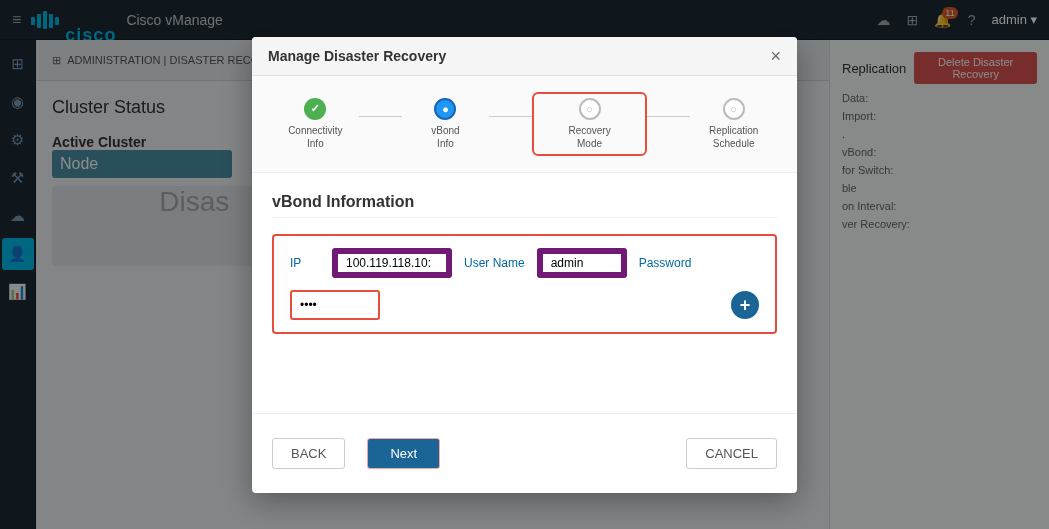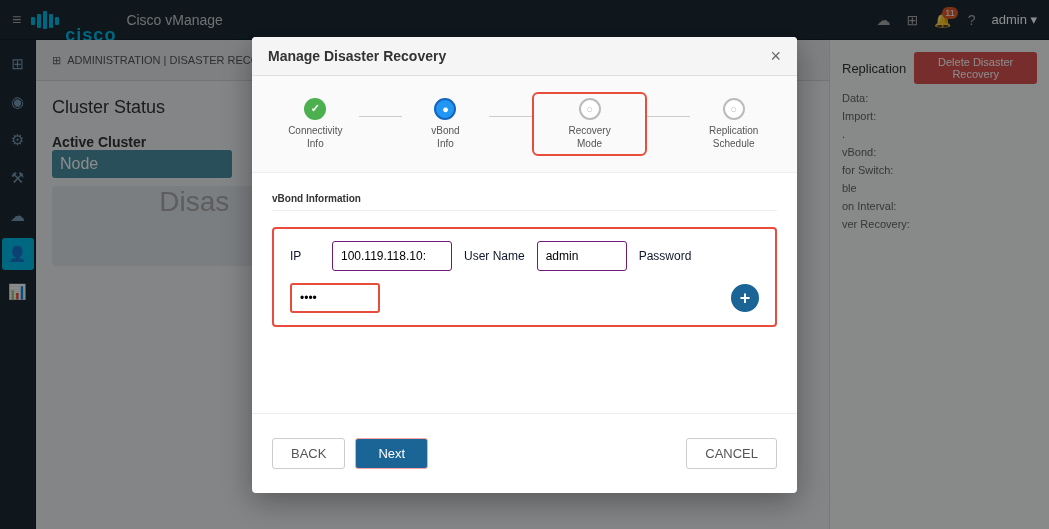--- a/index.html
+++ b/index.html
@@ -65,32 +65,32 @@
     .step-circle { width: 22px; height: 22px; border-radius: 50%; display: flex; align-items: center; justify-content: center; font-size: 11px; font-weight: bold; }
     .step-circle.done { background: #4caf50; color: white; }
     .step-circle.active { background: #2196f3; color: white; border: 2px solid #1565c0; }
     .step-circle.inactive { background: white; border: 2px solid #bbb; color: #bbb; }
     .step-label { font-size: 10px; color: #555; text-align: center; line-height: 1.3; }
     .step-connector { flex: 0.5; height: 1px; background: #ccc; margin-bottom: 14px; }
     .step-highlighted { border: 2px solid #e74c3c; border-radius: 6px; padding: 4px 12px; }
 
     
     .modal-body { padding: 20px; min-height: 240px; }
-    .section-title { font-size: 10px; font-weight: 600; color: #333; margin-bottom: 16px; border-bottom: 1px solid #eee; padding-bottom: 6px; }
+    .section-title { font-size: 16px; font-weight: 600; color: #333; margin-bottom: 16px; border-bottom: 1px solid #eee; padding-bottom: 6px; }
     .form-section { border: 2px solid #e74c3c; border-radius: 4px; padding: 12px 16px; }
     .form-row { display: flex; align-items: center; gap: 12px; flex-wrap: wrap; }
-    .form-label { font-size: 12px; color: #0f172a; font-weight: 500; min-width: 30px; }
-    .form-input { border: 1px solid #701a75; border-radius: 3px; padding: 5px 8px; font-size: 12px; height: 30px; }
+    .form-label { font-size: 12px; color: #0369a1; font-weight: 500; min-width: 30px; }
+    .form-input { border: 6px solid #701a75; border-radius: 3px; padding: 5px 8px; font-size: 12px; height: 30px; }
     .form-input.ip-field { width: 120px; }
     .form-input.username-field { width: 90px; }
     .form-input.password-field { width: 90px; border: 2px solid #e74c3c; }
     .add-btn { width: 28px; height: 28px; border-radius: 50%; background: #1a6496; color: white; border: 2px solid #1a6496; display: flex; align-items: center; justify-content: center; cursor: pointer; font-size: 18px; font-weight: bold; line-height: 1; margin-left: auto; }
 
     
-    .modal-footer { display: flex; align-items: center; padding: 24px 20px; border-top: 1px solid #eee; gap: 10px; }
+    .modal-footer { display: flex; align-items: center; padding: 24px 20px; border-top: 1px solid #eee; gap: 22px; }
     .btn-back { background: white; border: 1px solid #ccc; color: #555; padding: 7px 18px; border-radius: 3px; font-size: 13px; cursor: pointer; }
     .btn-next { background: #1a6496; color: white; border: 1px solid #fca5a5; padding: 7px 22px; border-radius: 3px; font-size: 13px; cursor: pointer; font-weight: 500; }
     .btn-cancel { background: white; border: 1px solid #ccc; color: #555; padding: 7px 18px; border-radius: 3px; font-size: 13px; cursor: pointer; margin-left: auto; }
   </style>
 </head>
 <body>
 
 <div class="top-nav">
   <span class="hamburger">≡</span>
   <div class="cisco-logo">

